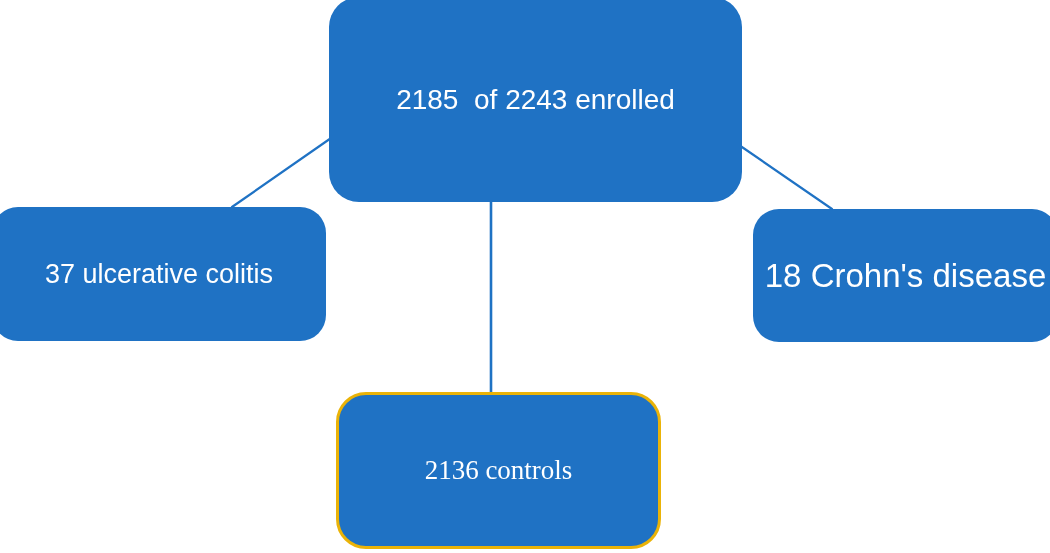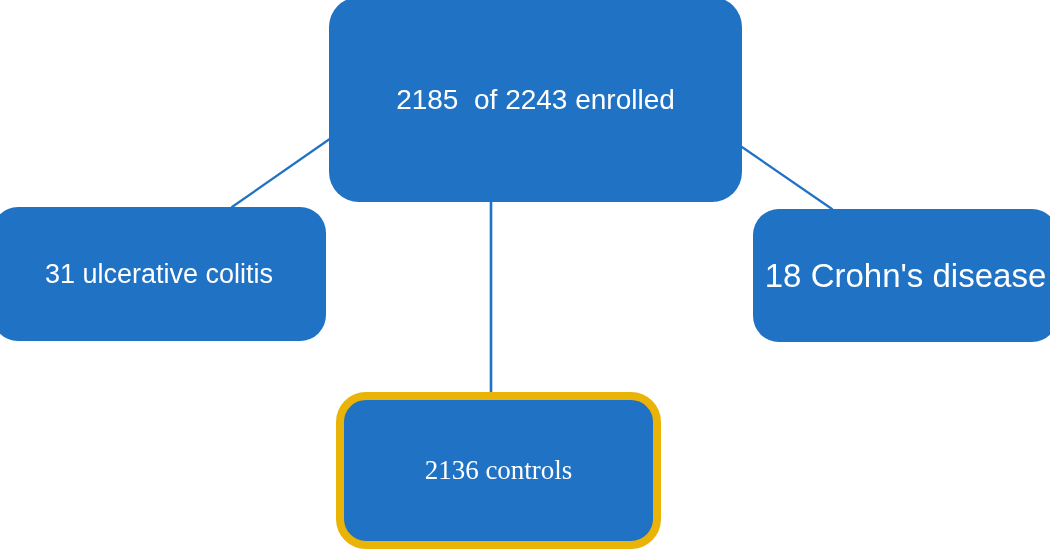--- a/index.html
+++ b/index.html
@@ -73,21 +73,21 @@
   #node-cd .node-label {
     font-size: 33px;
   }
   
   #node-controls {
     left: 336px;
     top: 392px;
     width: 325px;
     height: 157px;
     border-radius: 30px;
-    border: 8px solid #eab308;
+    border: 3px solid #eab308;
     font-family: "Liberation Serif", serif;
   }
   #node-controls .node-label {
     font-size: 27px;
     font-family: "Liberation Serif", serif;
   }
 </style>
 </head>
 <body>
 
@@ -97,21 +97,21 @@
     <line x1="334" y1="136" x2="232" y2="207" stroke="#1f72c4" stroke-width="2.2" stroke-linecap="round"></line>
     <line x1="739" y1="145" x2="832" y2="209" stroke="#1f72c4" stroke-width="2.2" stroke-linecap="round"></line>
     <line x1="491" y1="200" x2="491" y2="394" stroke="#1f72c4" stroke-width="2.6" stroke-linecap="round"></line>
   </svg>
 
   <div class="node" id="node-enrolled">
     <span class="node-label">2185  of 2243 enrolled</span>
   </div>
 
   <div class="node" id="node-uc">
-    <span class="node-label">31 ulcerative colitis</span>
+    <span class="node-label">37 ulcerative colitis</span>
   </div>
 
   <div class="node" id="node-cd">
     <span class="node-label">18 Crohn's disease</span>
   </div>
 
   <div class="node" id="node-controls">
     <span class="node-label">2136 controls</span>
   </div>
 

